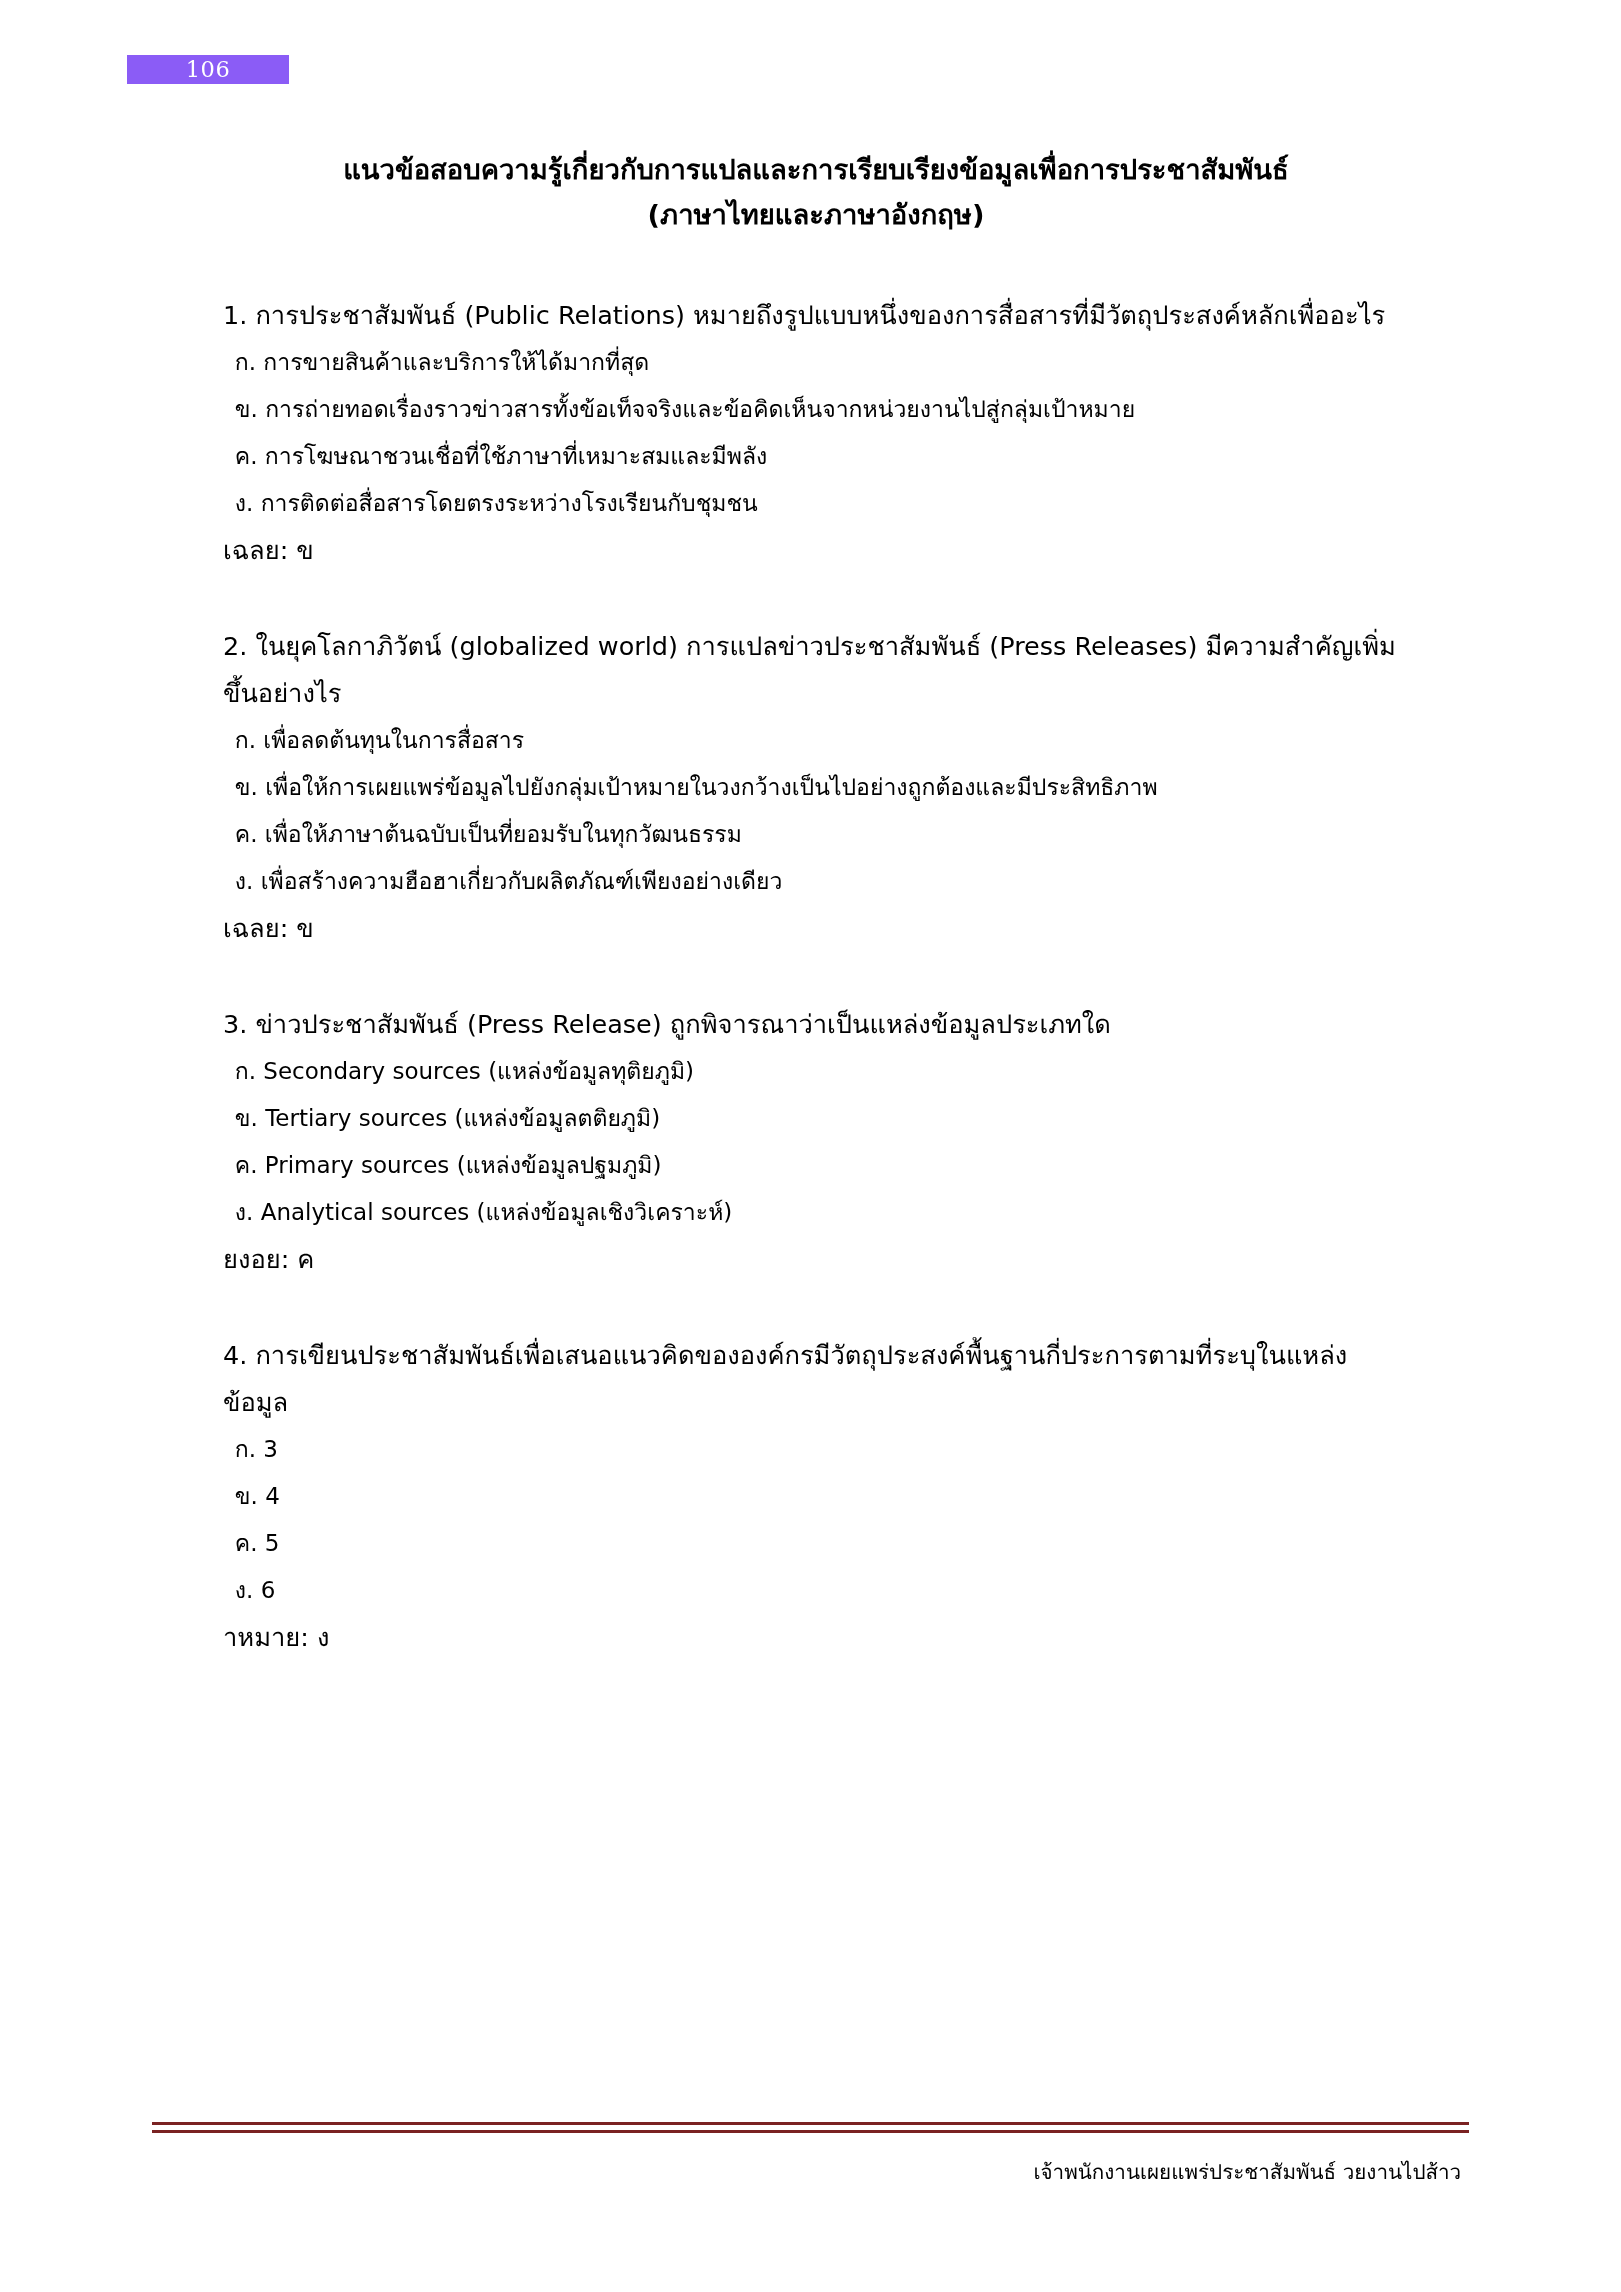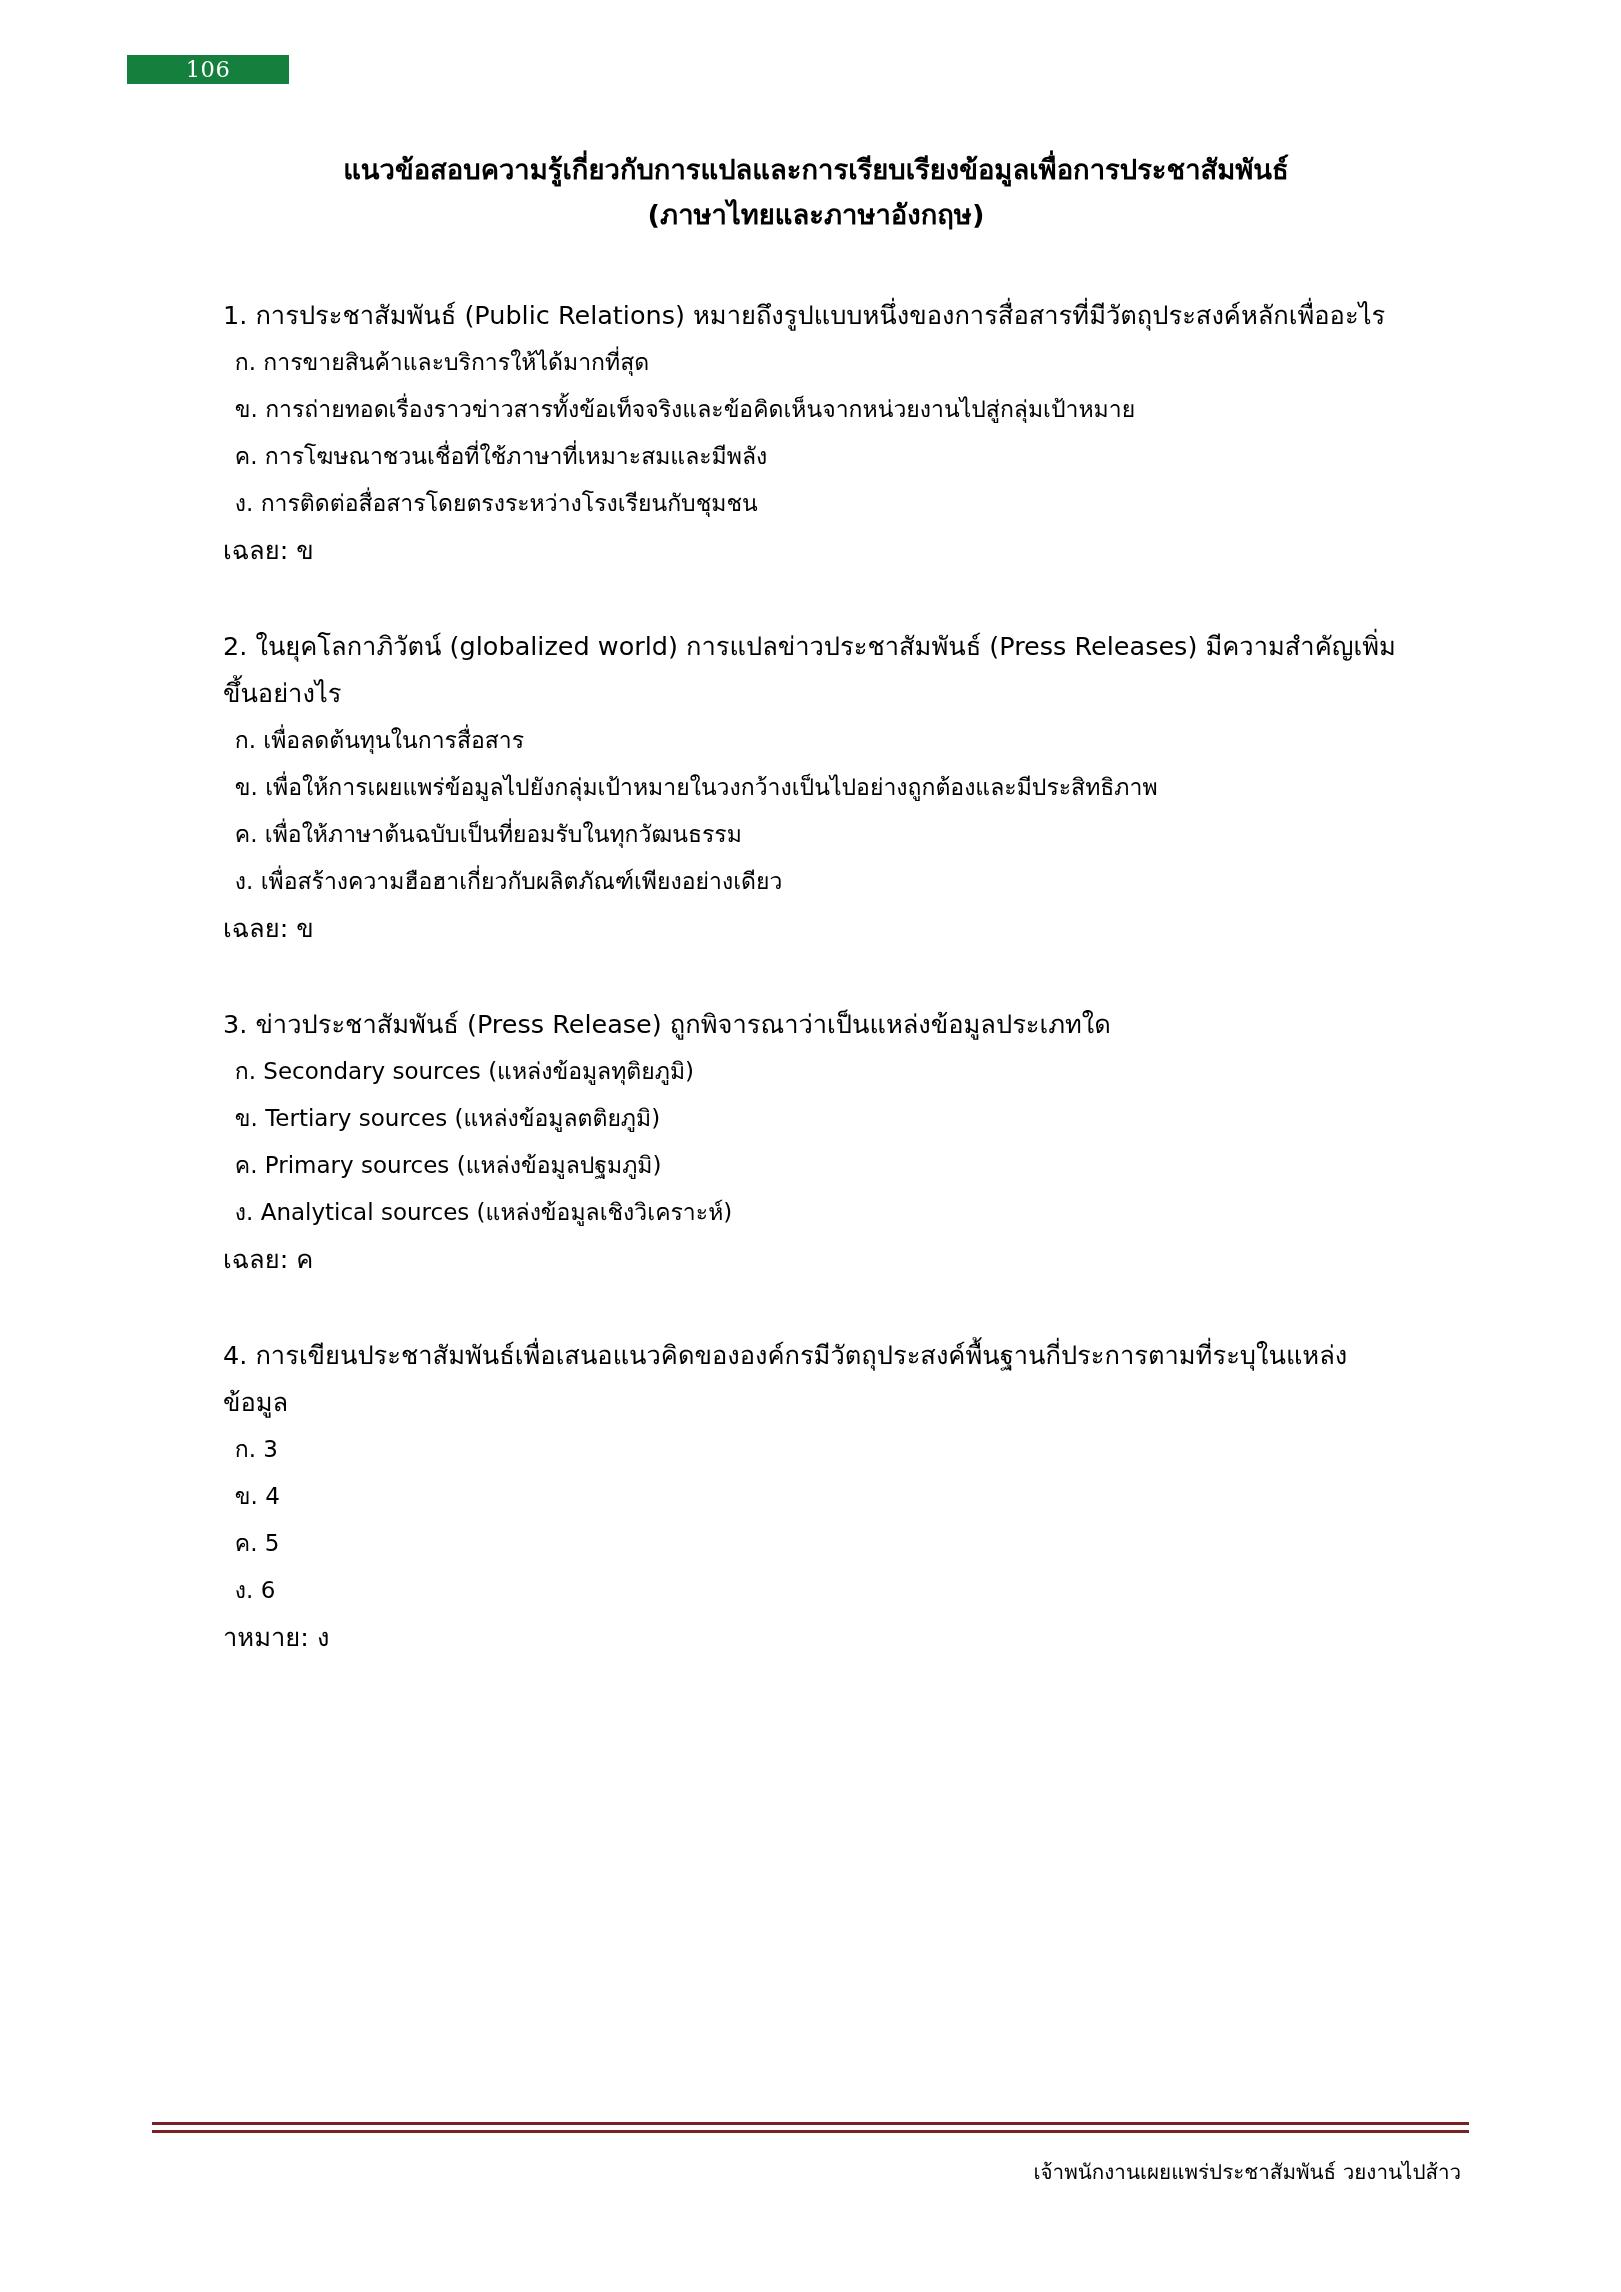--- a/index.html
+++ b/index.html
@@ -113,21 +113,21 @@
     font-size: 20.6px;
     line-height: 29px;
     padding-right: 7.8px;
   }
 </style>
 </head>
 <body>
 
 <div class="page">
 
-  <div class="page-number-tab" style="background: #15803d; color: rgb(255, 255, 255);">106</div>
+  <div class="page-number-tab" style="background: #8b5cf6; color: rgb(255, 255, 255);">106</div>
 
   <div class="content">
 
     <div class="doc-title">
       <span>แนวข้อสอบความรู้เกี่ยวกับการแปลและการเรียบเรียงข้อมูลเพื่อการประชาสัมพันธ์</span>
       <span class="line2">(ภาษาไทยและภาษาอังกฤษ)</span>
     </div>
 
     <div class="questions">
 
@@ -154,21 +154,21 @@
       </div>
 
       <div class="question-block">
         <p class="q-stem">3. ข่าวประชาสัมพันธ์ (Press Release) ถูกพิจารณาว่าเป็นแหล่งข้อมูลประเภทใด</p>
         <ul class="options">
           <li class="option">ก. Secondary sources (แหล่งข้อมูลทุติยภูมิ)</li>
           <li class="option">ข. Tertiary sources (แหล่งข้อมูลตติยภูมิ)</li>
           <li class="option">ค. Primary sources (แหล่งข้อมูลปฐมภูมิ)</li>
           <li class="option">ง. Analytical sources (แหล่งข้อมูลเชิงวิเคราะห์)</li>
         </ul>
-        <p class="answer">เฉลย: ค</p>
+        <p class="answer">ยงอย: ค</p>
       </div>
 
       <div class="question-block">
         <p class="q-stem">4. การเขียนประชาสัมพันธ์เพื่อเสนอแนวคิดขององค์กรมีวัตถุประสงค์พื้นฐานกี่ประการตามที่ระบุในแหล่งข้อมูล</p>
         <ul class="options">
           <li class="option">ก. 3</li>
           <li class="option">ข. 4</li>
           <li class="option">ค. 5</li>
           <li class="option">ง. 6</li>
         </ul>

